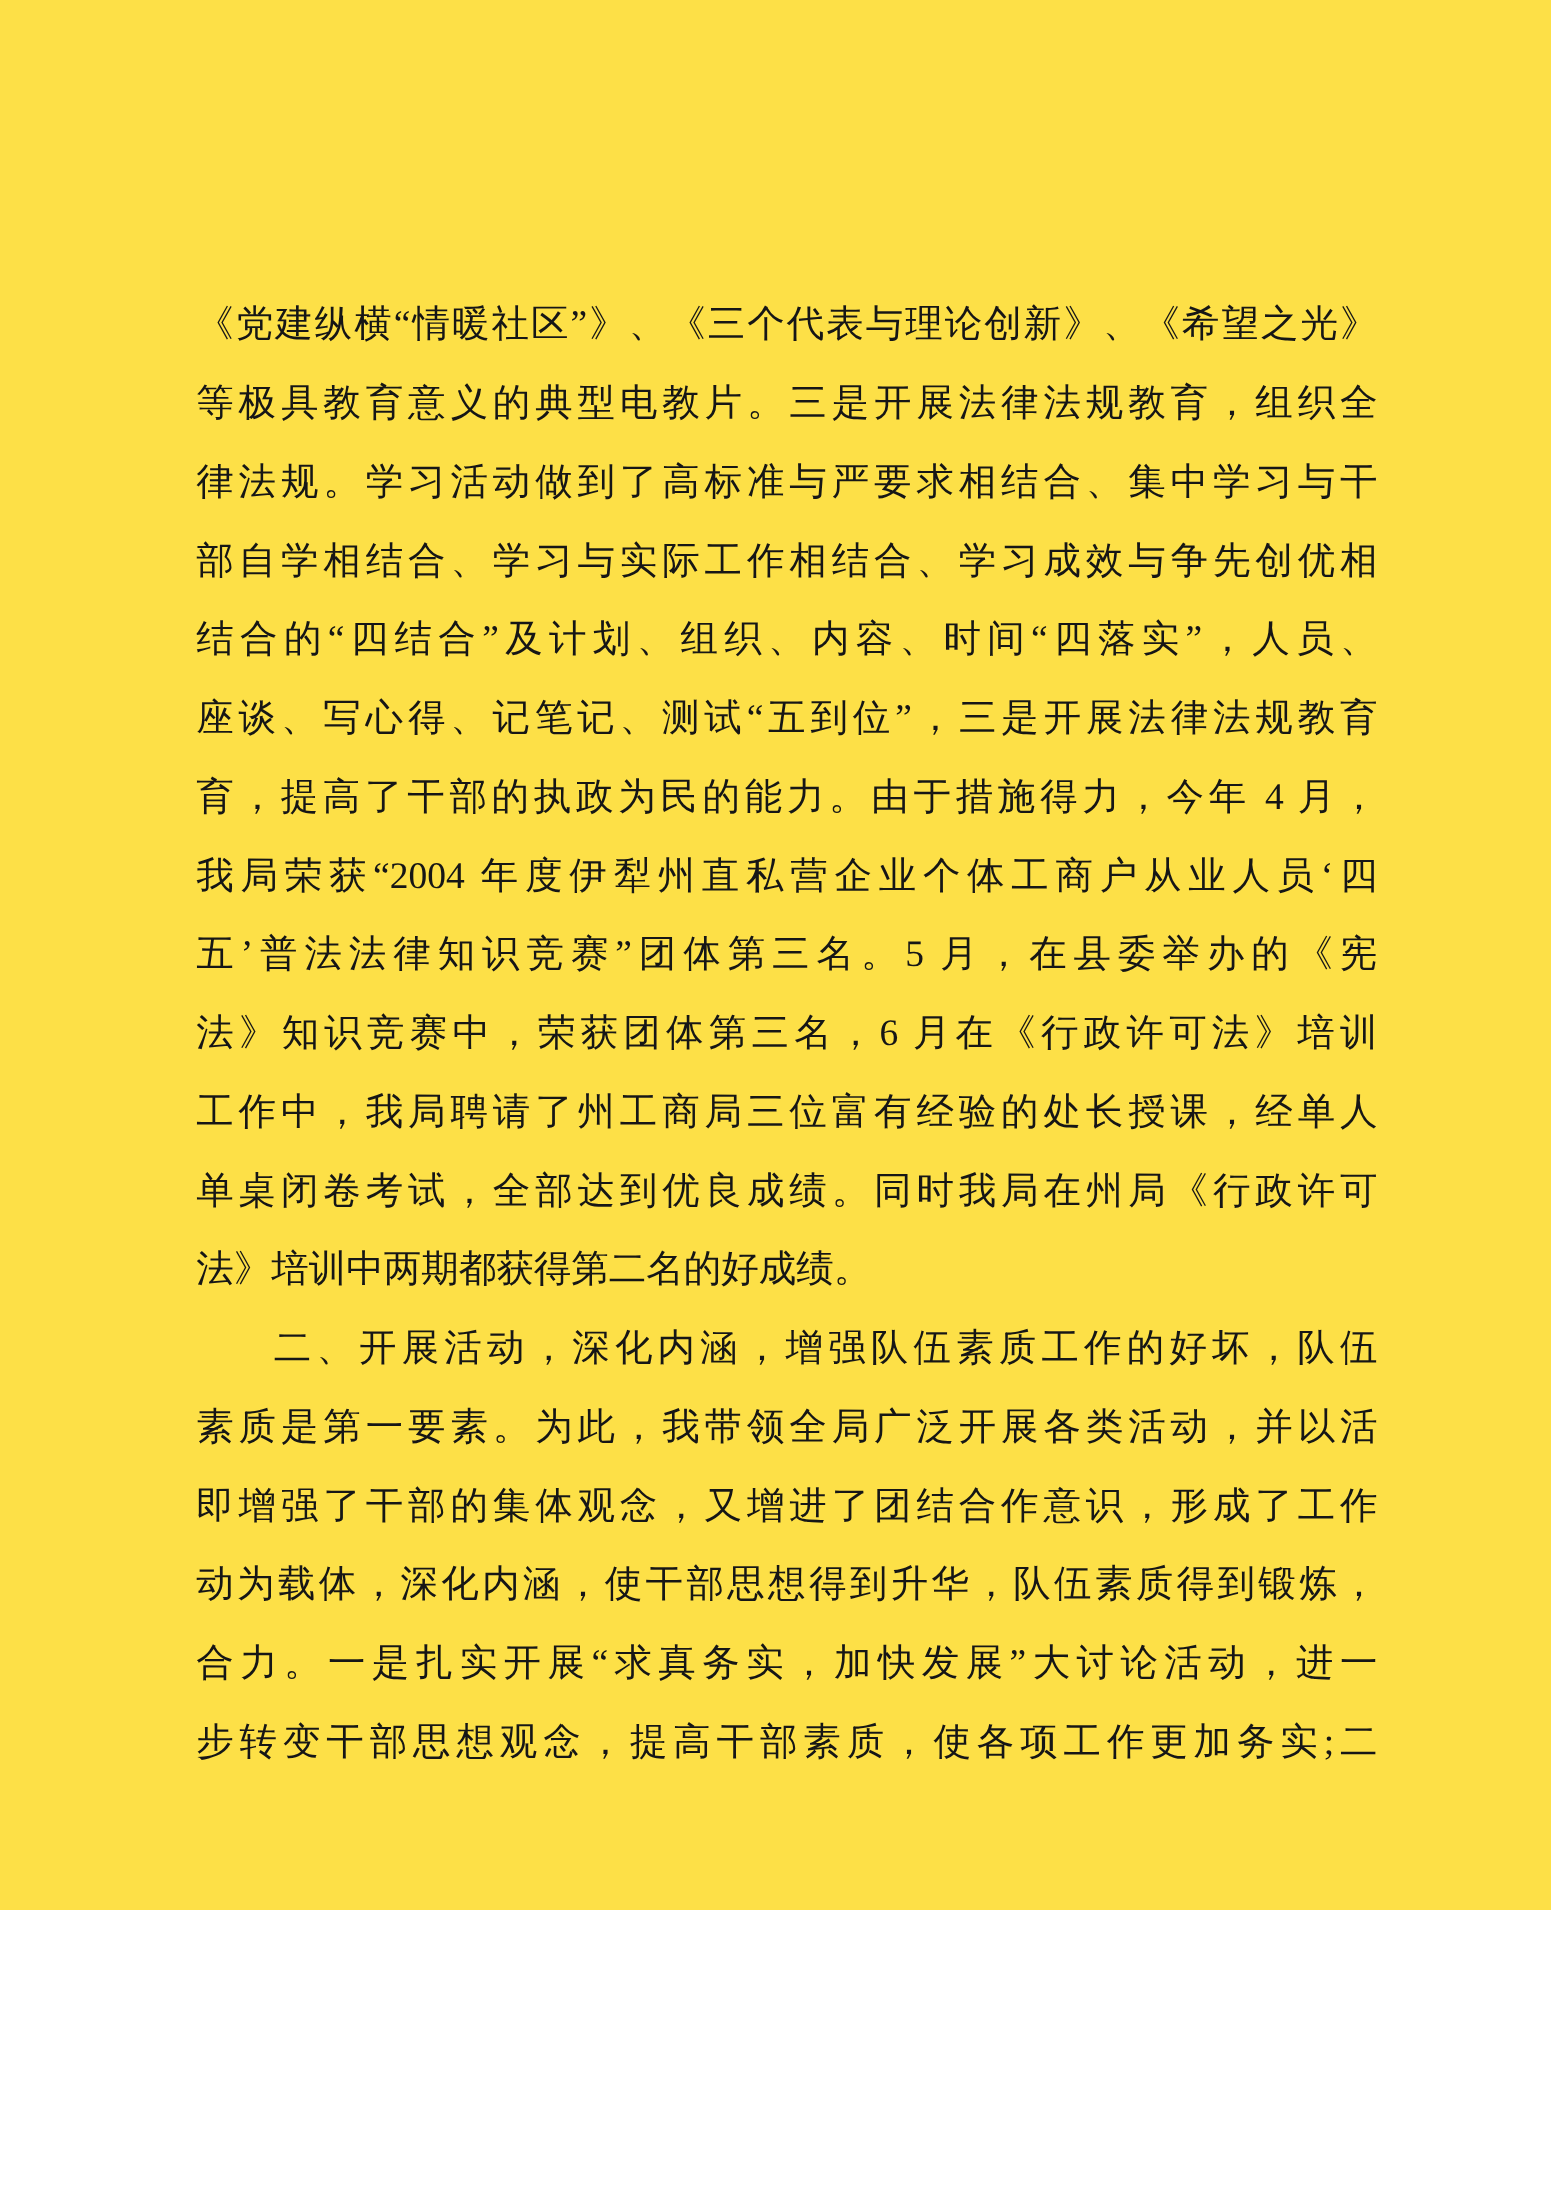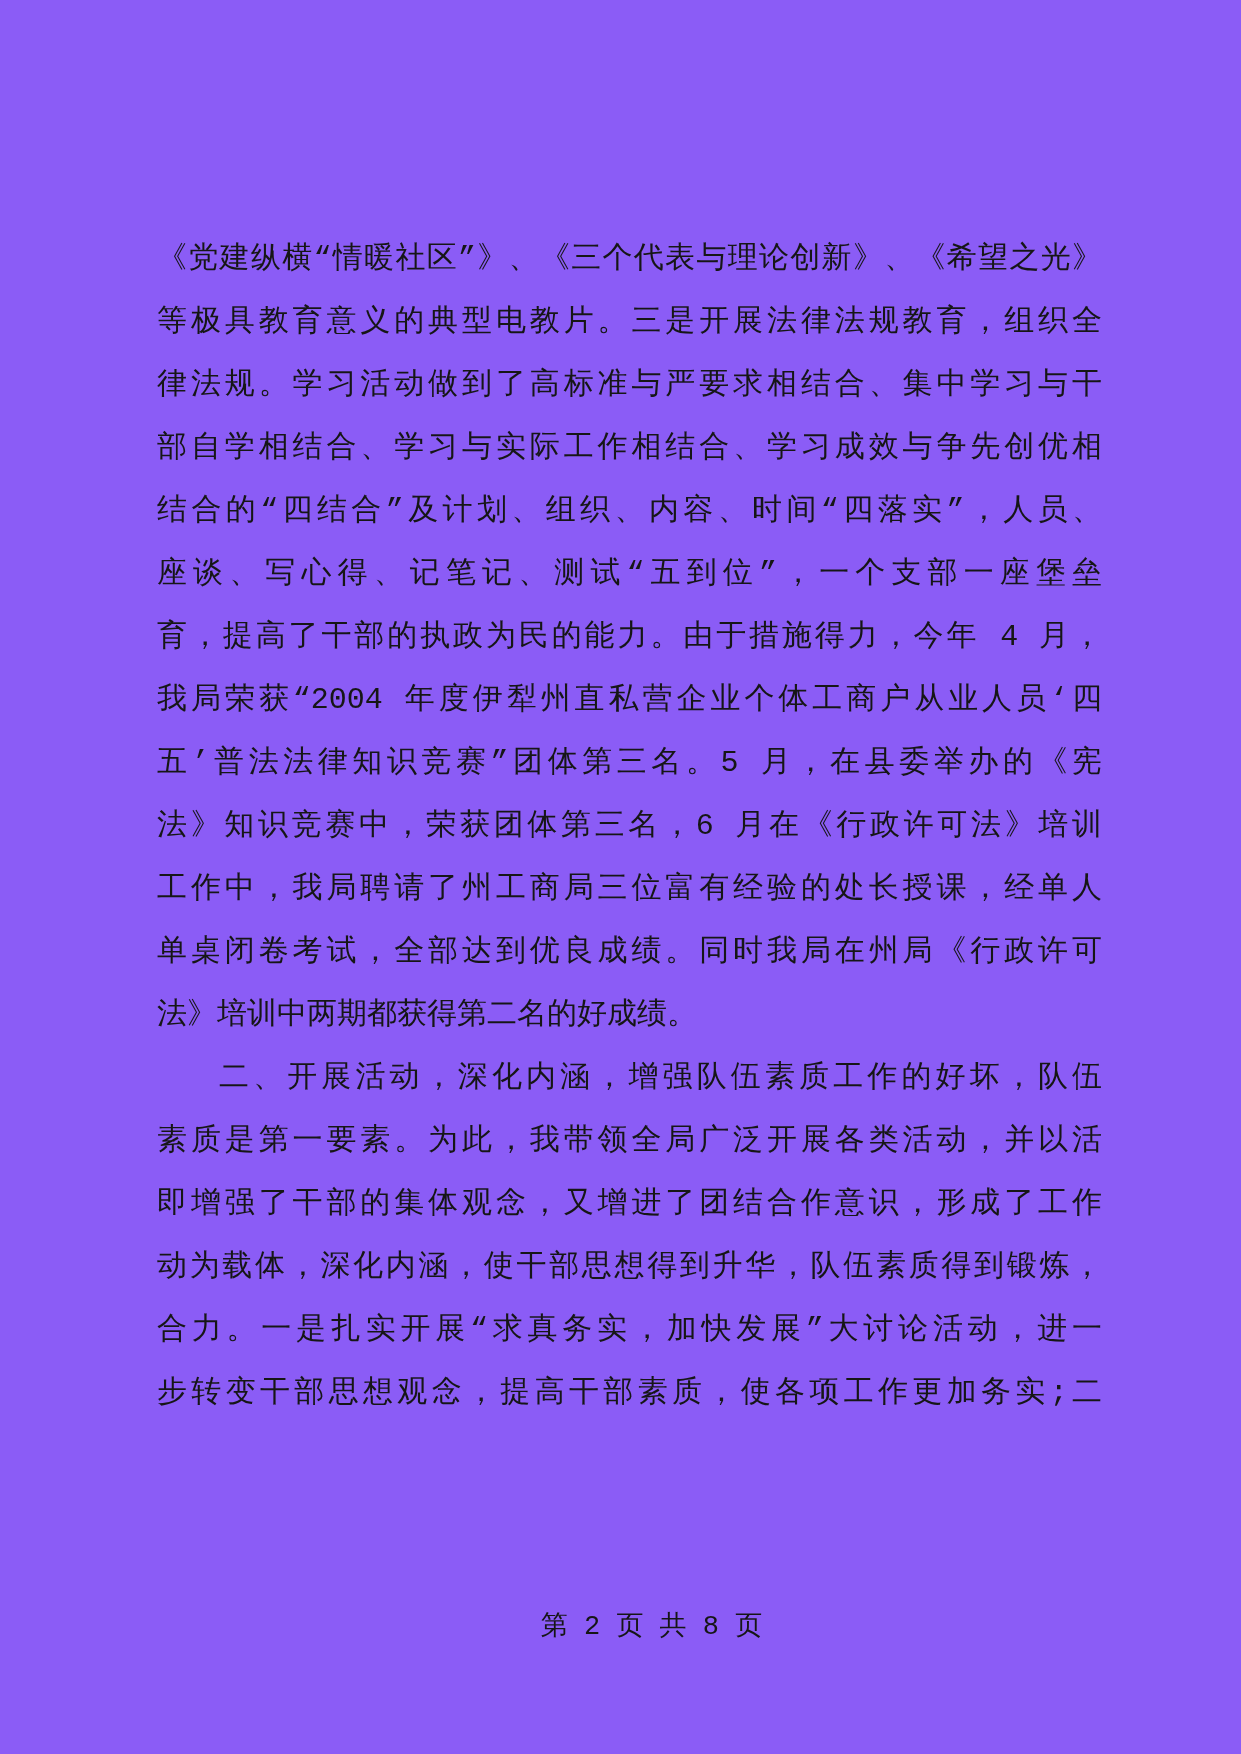--- a/index.html
+++ b/index.html
@@ -3,24 +3,24 @@
 <meta charset="utf-8">
 <style>
   html, body {
     margin: 0;
     padding: 0;
     background: #ffffff;
   }
   .page {
     position: relative;
     width: 1241px;
-    height: 1754px;
-    background: #8b5cf6;
+    height: 1528px;
+    background: #fde047;
     overflow: hidden;
-    font-family: Liberation Mono, monospace;
+    font-family: Liberation Serif, serif;
     color: #161616;
   }
   .textblock {
     position: absolute;
     left: 157px;
     top: 228px;
     width: 945px;
   }
   .line {
     height: 63px;
@@ -58,21 +58,21 @@
 <div class="page">
 
   <div class="textblock">
 
     <div>
       <div class="line">《党建纵横“情暖社区”》、《三个代表与理论创新》、《希望之光》</div>
       <div class="line">等极具教育意义的典型电教片。三是开展法律法规教育，组织全</div>
       <div class="line">律法规。学习活动做到了高标准与严要求相结合、集中学习与干</div>
       <div class="line">部自学相结合、学习与实际工作相结合、学习成效与争先创优相</div>
       <div class="line">结合的“四结合”及计划、组织、内容、时间“四落实”，人员、</div>
-      <div class="line">座谈、写心得、记笔记、测试“五到位”，一个支部一座堡垒</div>
+      <div class="line">座谈、写心得、记笔记、测试“五到位”，三是开展法律法规教育</div>
       <div class="line">育，提高了干部的执政为民的能力。由于措施得力，今年 4 月，</div>
       <div class="line">我局荣获“2004 年度伊犁州直私营企业个体工商户从业人员‘四</div>
       <div class="line">五’普法法律知识竞赛”团体第三名。5 月，在县委举办的《宪</div>
       <div class="line">法》知识竞赛中，荣获团体第三名，6 月在《行政许可法》培训</div>
       <div class="line">工作中，我局聘请了州工商局三位富有经验的处长授课，经单人</div>
       <div class="line">单桌闭卷考试，全部达到优良成绩。同时我局在州局《行政许可</div>
       <div class="line short">法》培训中两期都获得第二名的好成绩。</div>
     </div>
 
     <div>

